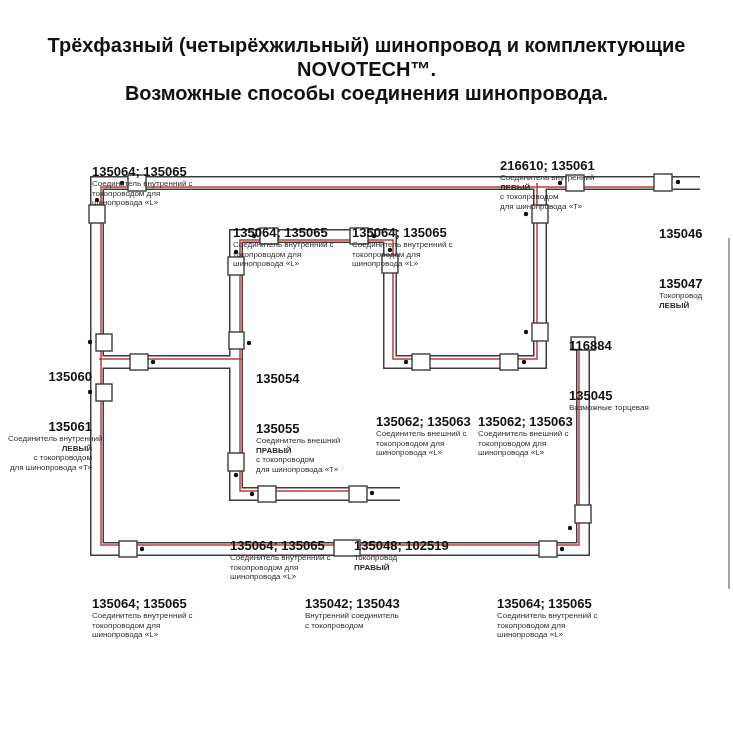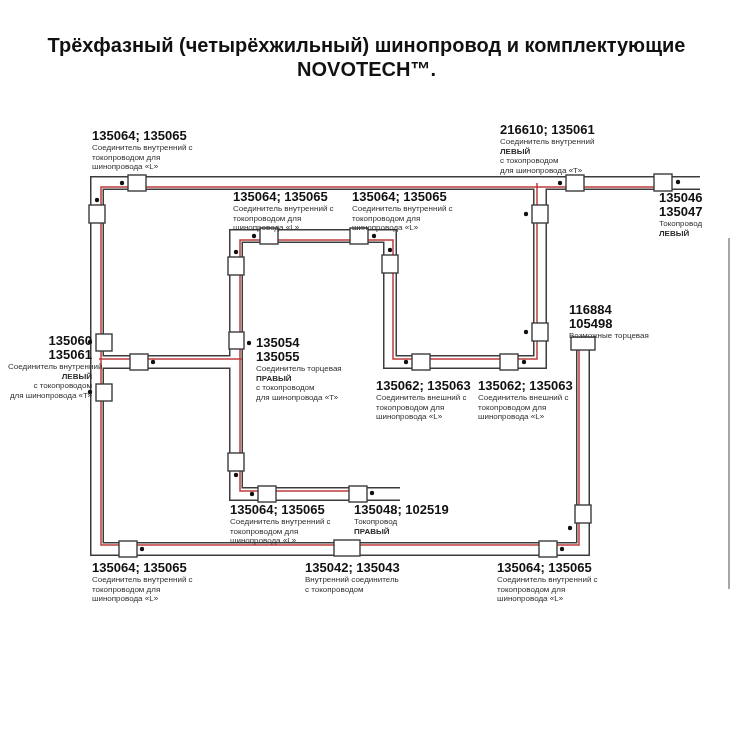--- a/index.html
+++ b/index.html
@@ -8,32 +8,33 @@
   .title{position:absolute;top:33px;left:0;width:733px;text-align:center;
          font-weight:bold;font-size:20px;line-height:24px;color:#111;}
   svg{position:absolute;top:0;left:0;}
   .trk-out{fill:none;stroke:#3c3c3c;stroke-width:14;stroke-linejoin:miter;stroke-linecap:butt;}
   .trk-in{fill:none;stroke:#ffffff;stroke-width:11;stroke-linejoin:miter;stroke-linecap:butt;}
   .red{fill:none;stroke:#bf3b3b;stroke-width:1.5;stroke-linejoin:miter;stroke-linecap:butt;}
   .cbox{fill:#ffffff;stroke:#3c3c3c;stroke-width:1.4;}
   .dot{fill:#111111;}
   .edge{stroke:#8a8a8a;stroke-width:1.5;}
   .lbl{position:absolute;white-space:nowrap;}
-  .num{font-weight:bold;font-size:13px;line-height:14px;color:#111;}
+  .num{font-weight:bold;font-size:13px;line-height:14px;color:#111;margin-top:36px;}
   .d{font-size:8px;line-height:9.6px;color:#2d2d2d;}
   .b{font-weight:bold;}
   .right{text-align:right;}
 </style>
 </head>
 <body>
 
 <div id="stage">
 
   <div class="title">
     <div>Трёхфазный (четырёхжильный) шинопровод и комплектующие NOVOTECH™.</div>
+    <div>Возможные способы соединения шинопровода.</div>
   </div>
 
   <svg width="733" height="733" viewBox="0 0 733 733">
 
     <g>
       <path class="trk-out" d="M 700 183 L 97 183 L 97 549 L 583 549 L 583 344"></path>
       <path class="trk-out" d="M 540 180 L 540 362 L 390 362 L 390 236 L 236 236 L 236 494 L 400 494"></path>
       <path class="trk-out" d="M 96 362 L 238 362"></path>
       <path class="trk-in" d="M 700 183 L 97 183 L 97 549 L 583 549 L 583 344"></path>
       <path class="trk-in" d="M 540 180 L 540 362 L 390 362 L 390 236 L 236 236 L 236 494 L 400 494"></path>
@@ -141,29 +142,29 @@
     <div class="num">135061</div>
     <div class="d">Соединитель внутренний</div>
     <div class="d b">ЛЕВЫЙ</div>
     <div class="d">с токопроводом</div>
     <div class="d">для шинопровода «Т»</div>
   </div>
 
   <div class="lbl" style="left:256px;top:336px">
     <div class="num">135054</div>
     <div class="num">135055</div>
-    <div class="d">Соединитель торцевая</div>
+    <div class="d">Соединитель внешний</div>
     <div class="d b">ПРАВЫЙ</div>
     <div class="d">с токопроводом</div>
     <div class="d">для шинопровода «Т»</div>
   </div>
 
   <div class="lbl" style="left:569px;top:303px">
     <div class="num">116884</div>
-    <div class="num">105498</div>
+    <div class="num">135045</div>
     <div class="d">Возможные торцевая</div>
   </div>
 
   <div class="lbl" style="left:376px;top:379px">
     <div class="num">135062; 135063</div>
     <div class="d">Соединитель внешний с</div>
     <div class="d">токопроводом для</div>
     <div class="d">шинопровода «L»</div>
   </div>
 

